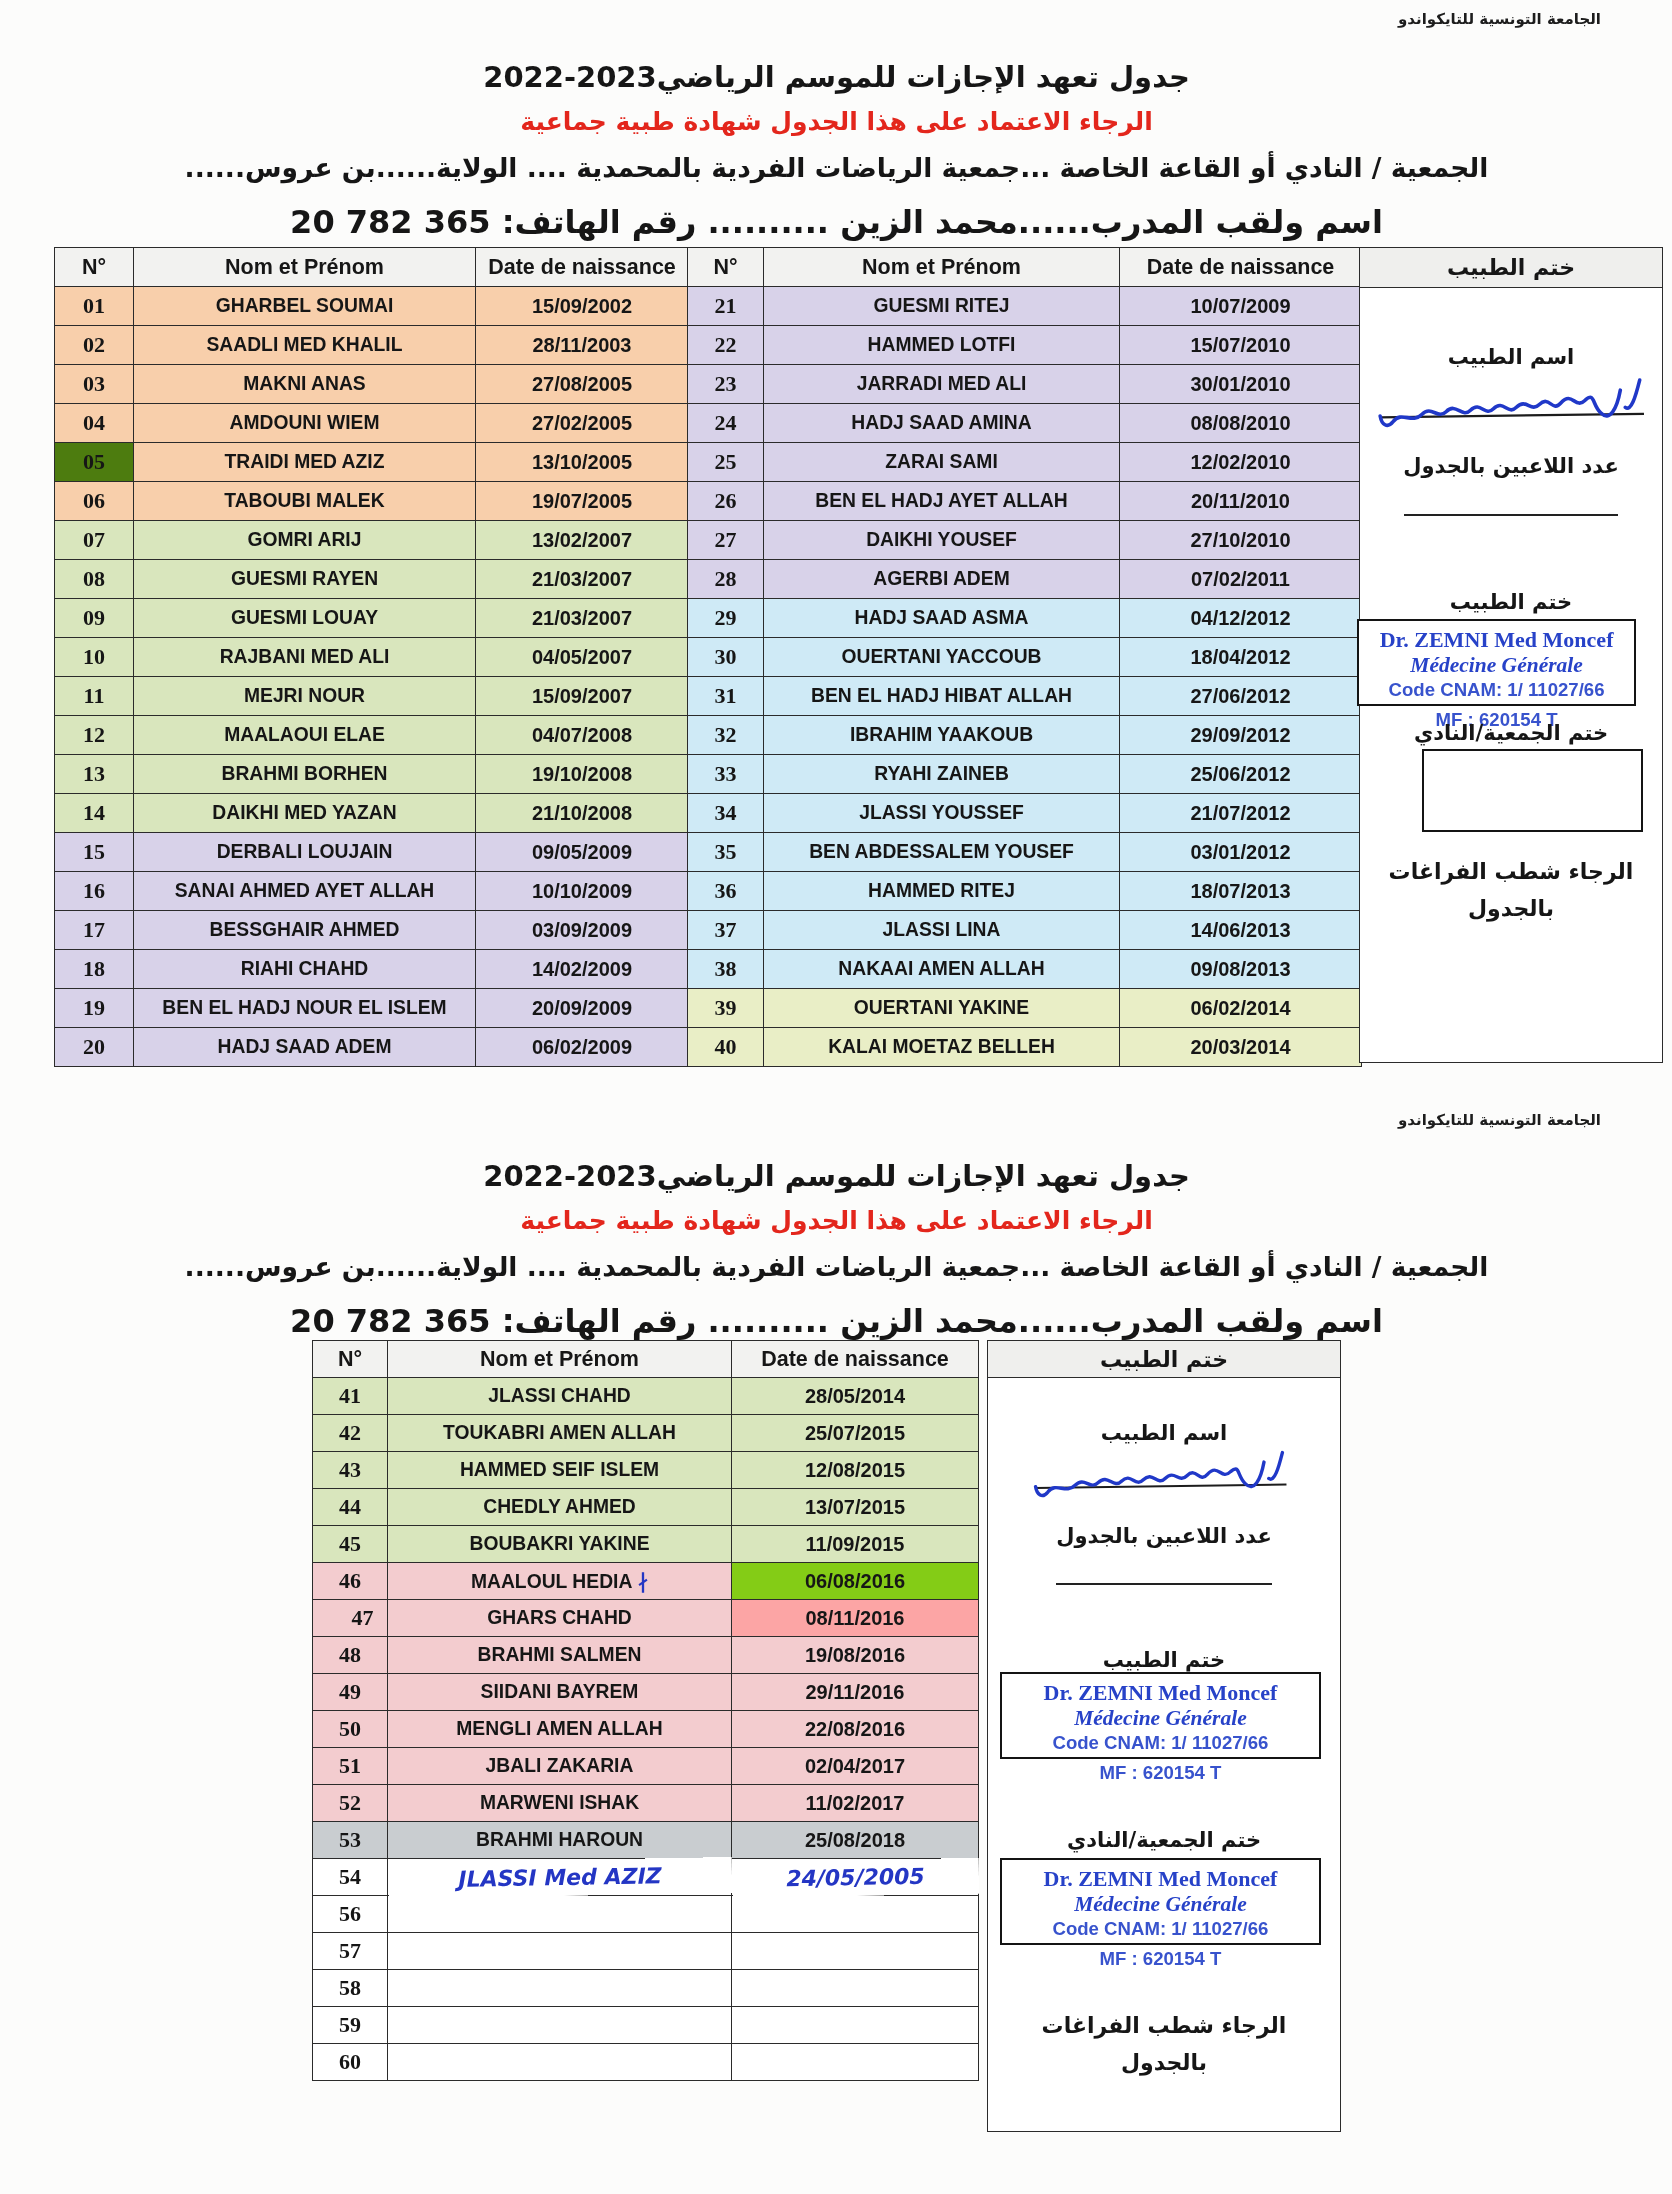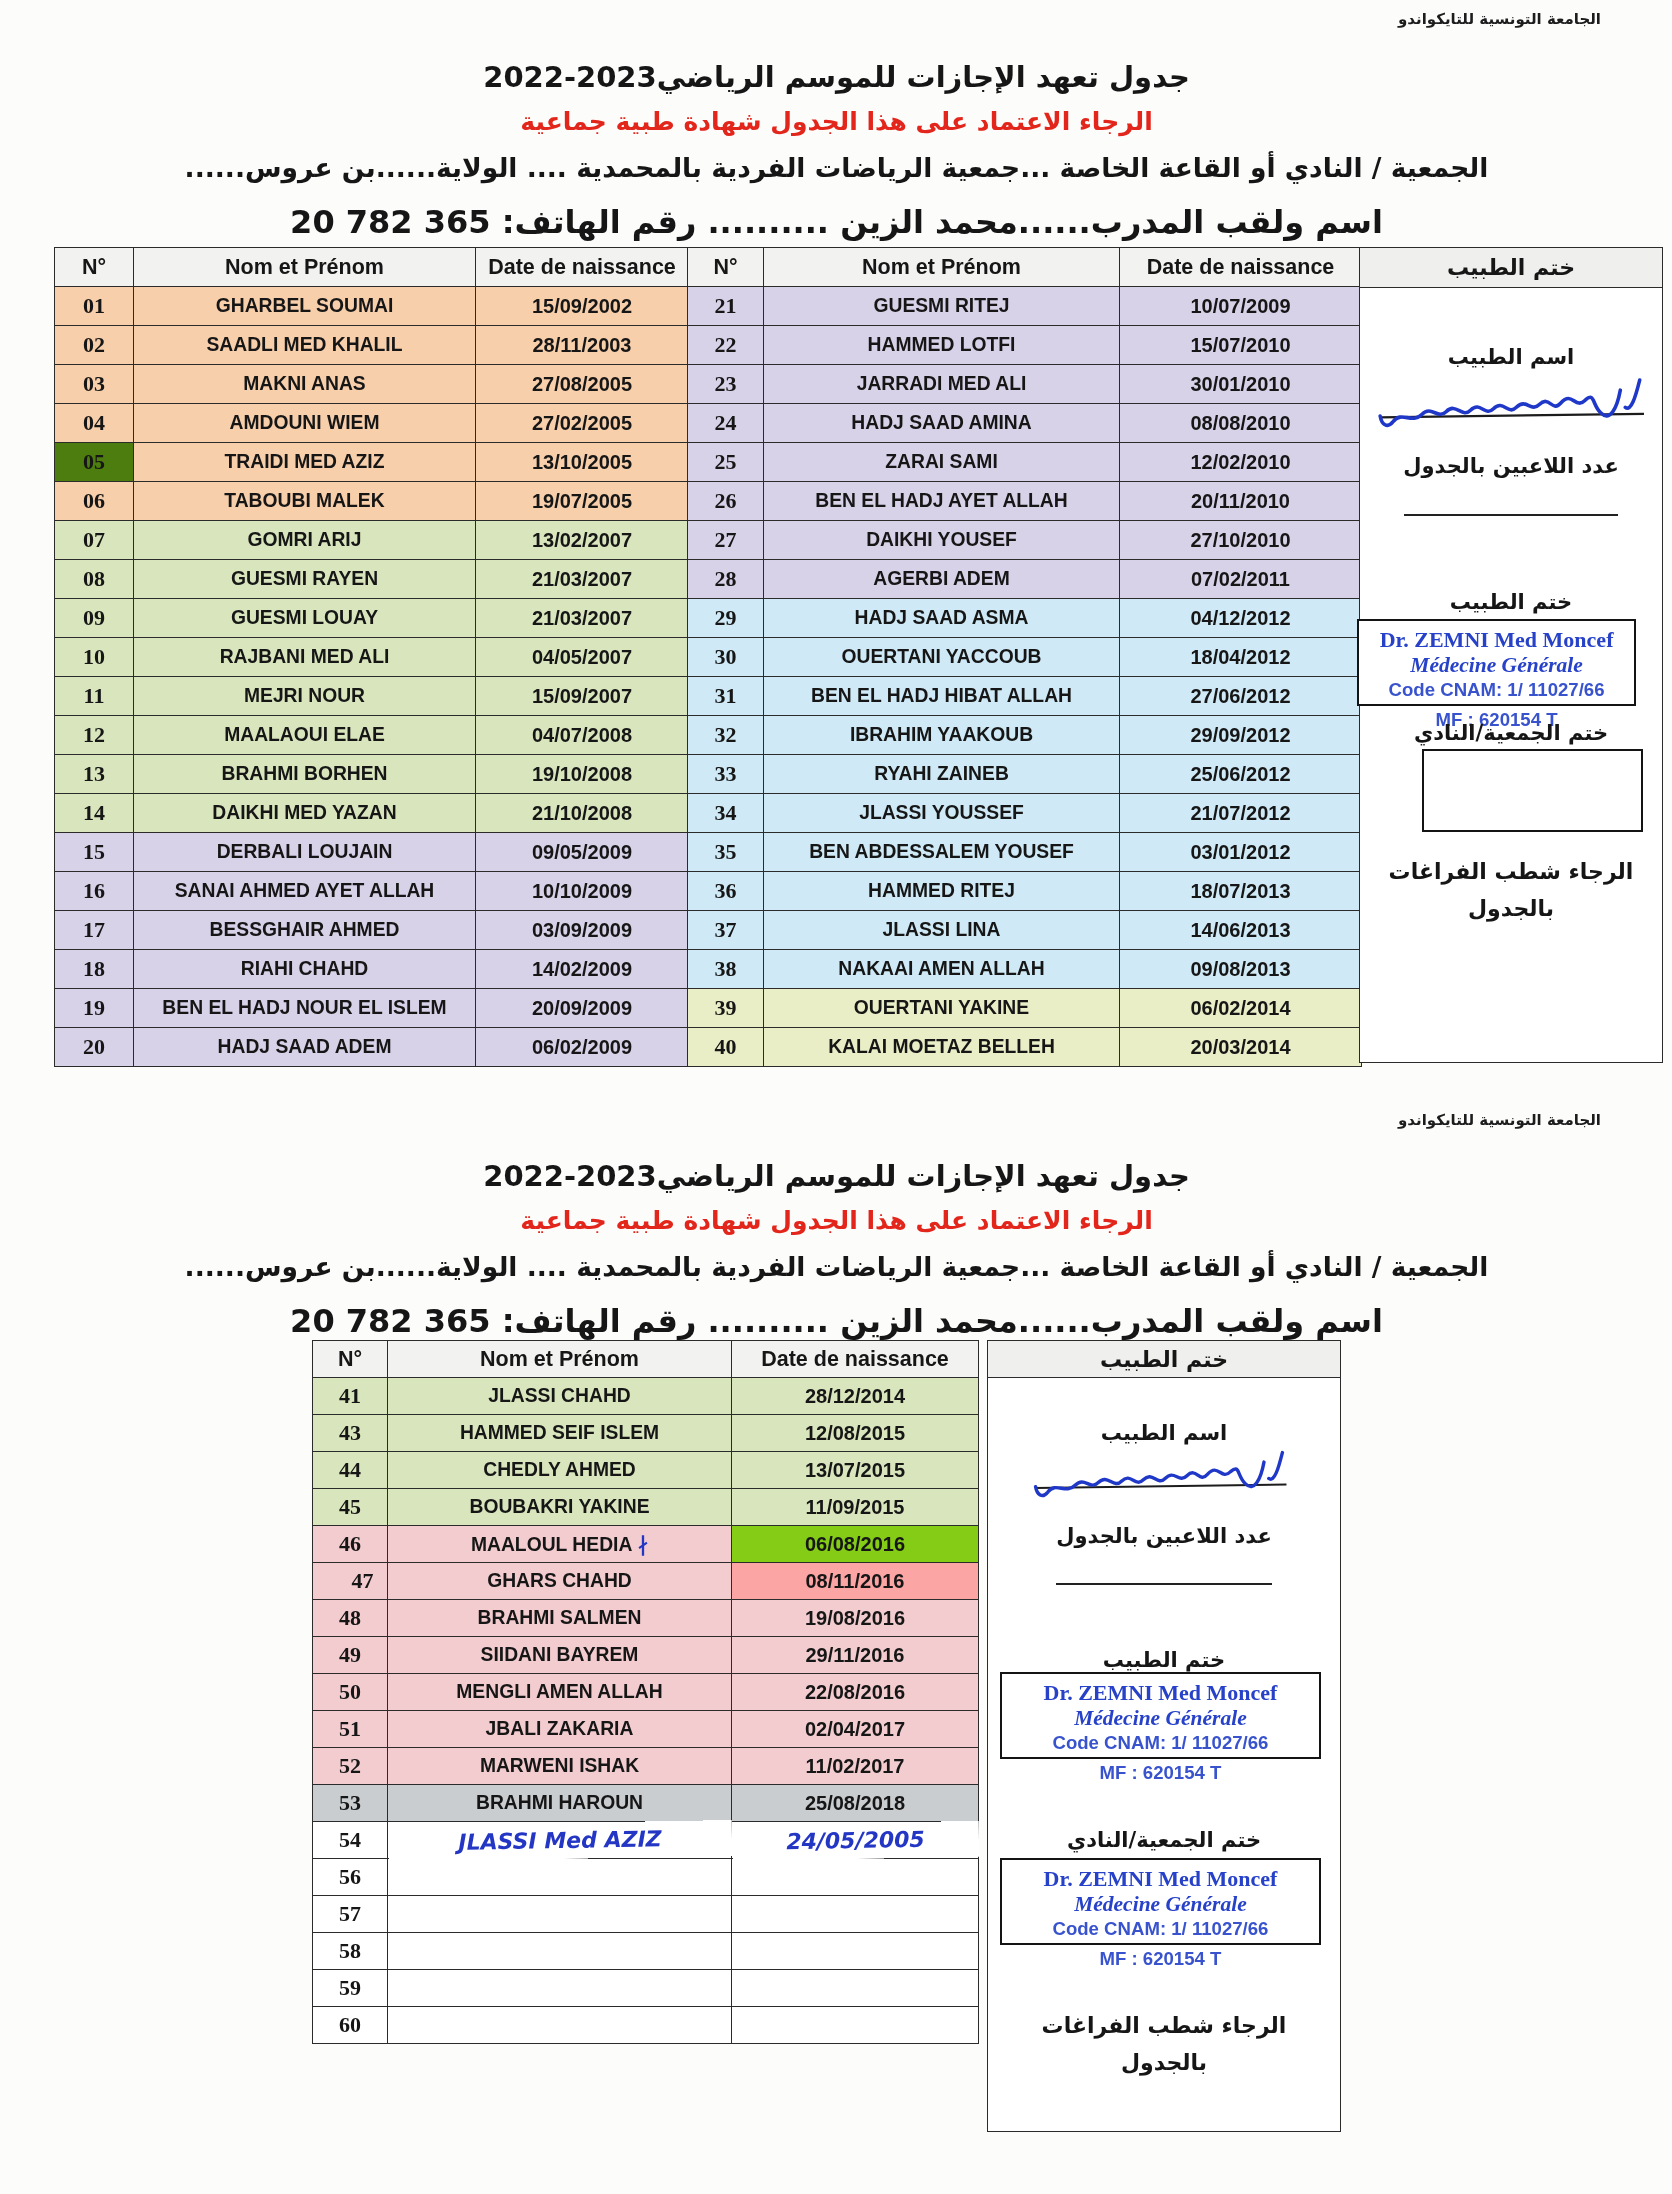--- a/index.html
+++ b/index.html
@@ -328,21 +328,26 @@
         <tr>
           <th class="w-num">N°</th>
           <th class="w-name">Nom et Prénom</th>
           <th class="w-dob">Date de naissance</th>
         </tr>
       </thead>
       <tbody>
           <tr>
             <td class="c-num" style="background: rgb(217, 230, 189);">41</td>
             <td class="c-name" style="background: rgb(217, 230, 189);">JLASSI CHAHD</td>
-            <td class="c-dob" style="background: rgb(217, 230, 189);">28/12/2014</td>
+            <td class="c-dob" style="background: rgb(217, 230, 189);">28/05/2014</td>
+          </tr>
+          <tr>
+            <td class="c-num" style="background: rgb(217, 230, 189);">42</td>
+            <td class="c-name" style="background: rgb(217, 230, 189);">TOUKABRI AMEN ALLAH</td>
+            <td class="c-dob" style="background: rgb(217, 230, 189);">25/07/2015</td>
           </tr>
           <tr>
             <td class="c-num" style="background: rgb(217, 230, 189);">43</td>
             <td class="c-name" style="background: rgb(217, 230, 189);">HAMMED SEIF ISLEM</td>
             <td class="c-dob" style="background: rgb(217, 230, 189);">12/08/2015</td>
           </tr>
           <tr>
             <td class="c-num" style="background: rgb(217, 230, 189);">44</td>
             <td class="c-name" style="background: rgb(217, 230, 189);">CHEDLY AHMED</td>
             <td class="c-dob" style="background: rgb(217, 230, 189);">13/07/2015</td>

